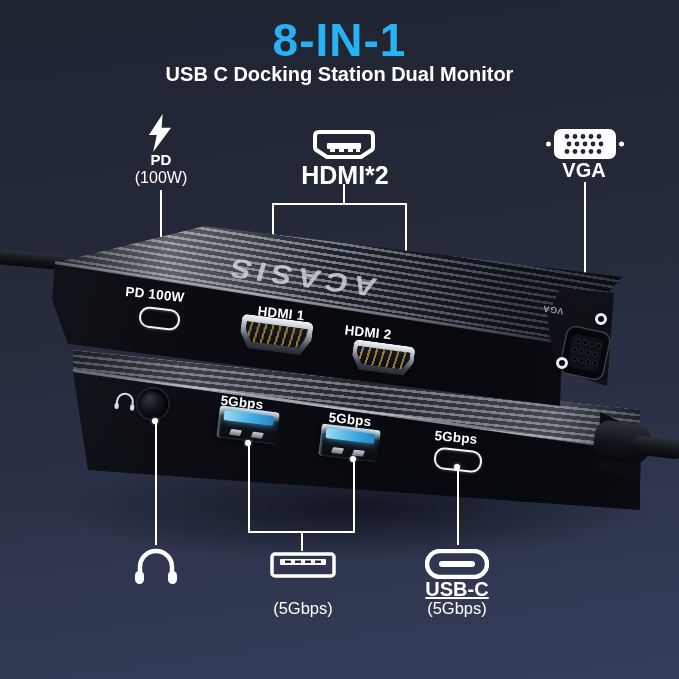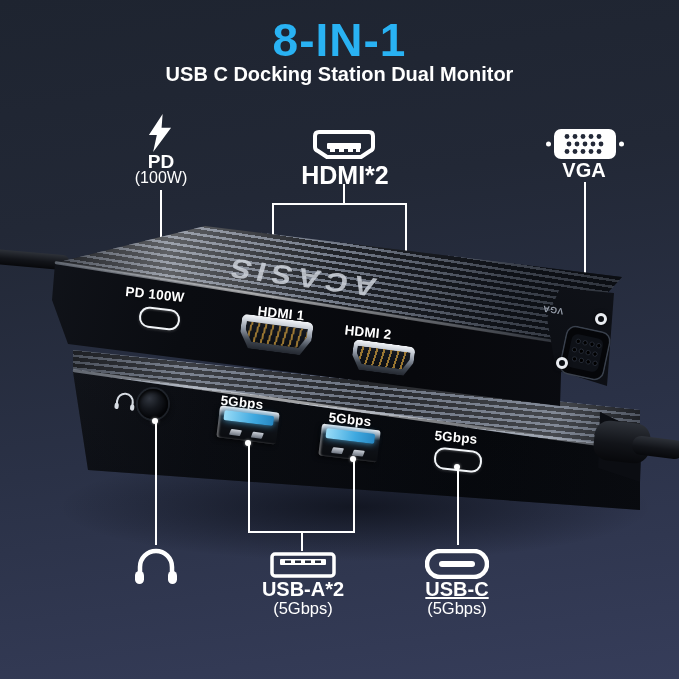--- a/index.html
+++ b/index.html
@@ -67,21 +67,21 @@
 <body>
 
 <div class="stage">
 
   <div class="t title" style="color:#29b2f3;">8-IN-1</div>
   <div class="t subtitle">USB C Docking Station Dual Monitor</div>
 
   <svg class="abs" style="left:146px;top:114px;" width="28" height="38" viewBox="0 0 24 36">
     <path d="M14.5 0 L1.5 20 H9 L5.5 36 L22.5 13 H13.5 Z" fill="#fff"></path>
   </svg>
-  <div class="t" style="left:121px;top:151px;width:80px;font-size:19px;">PD</div>
+  <div class="t" style="left:121px;top:151px;width:80px;font-size:15px;">PD</div>
   <div class="t sublab" style="left:121px;top:169px;width:80px;font-size:16px;">(100W)</div>
 
   <svg class="abs" style="left:312px;top:126px;" width="64" height="40" viewBox="0 0 64 34">
     <path d="M7 3 H57 Q61 3 61 7 V18 Q61 21 58 22 L49 28 H15 L6 22 Q3 21 3 18 V7 Q3 3 7 3 Z" fill="none" stroke="#fff" stroke-width="4" stroke-linejoin="round"></path>
     <rect x="15" y="14" width="34" height="6" rx="1" fill="#fff"></rect>
     <rect x="18" y="20" width="5" height="3" fill="#fff"></rect>
       <rect x="27" y="20" width="5" height="3" fill="#fff"></rect>
     <rect x="36" y="20" width="5" height="3" fill="#fff"></rect>
       <rect x="44" y="20" width="4" height="3" fill="#fff"></rect>
   </svg>
@@ -220,21 +220,20 @@
   <svg class="abs" style="left:270px;top:552px;" width="66" height="26" viewBox="0 0 66 26">
     <rect x="2" y="2" width="62" height="22" rx="3" fill="none" stroke="#fff" stroke-width="3.5"></rect>
     <rect x="10" y="7" width="46" height="6" rx="1" fill="#fff"></rect>
     <g fill="#232938">
         <rect x="15" y="8.5" width="6" height="2.5"></rect>
         <rect x="25" y="8.5" width="6" height="2.5"></rect>
         <rect x="35" y="8.5" width="6" height="2.5"></rect>
         <rect x="45" y="8.5" width="6" height="2.5"></rect>
       </g>
   </svg>
-  <div class="t" style="left:253px;top:578px;width:100px;font-size:20px;">USB-A*2</div>
   <div class="t sublab" style="left:258px;top:599px;width:90px;font-size:16.5px;">(5Gbps)</div>
 
   <svg class="abs" style="left:425px;top:549px;" width="64" height="30" viewBox="0 0 64 30">
     <rect x="2" y="2" width="60" height="26" rx="13" fill="none" stroke="#fff" stroke-width="4.5"></rect>
     <rect x="14" y="12" width="36" height="6" rx="3" fill="#fff"></rect>
   </svg>
   <div class="t" style="left:407px;top:578px;width:100px;font-size:20px;text-decoration:underline;">USB-C</div>
   <div class="t sublab" style="left:412px;top:599px;width:90px;font-size:16.5px;">(5Gbps)</div>
 
 </div>

